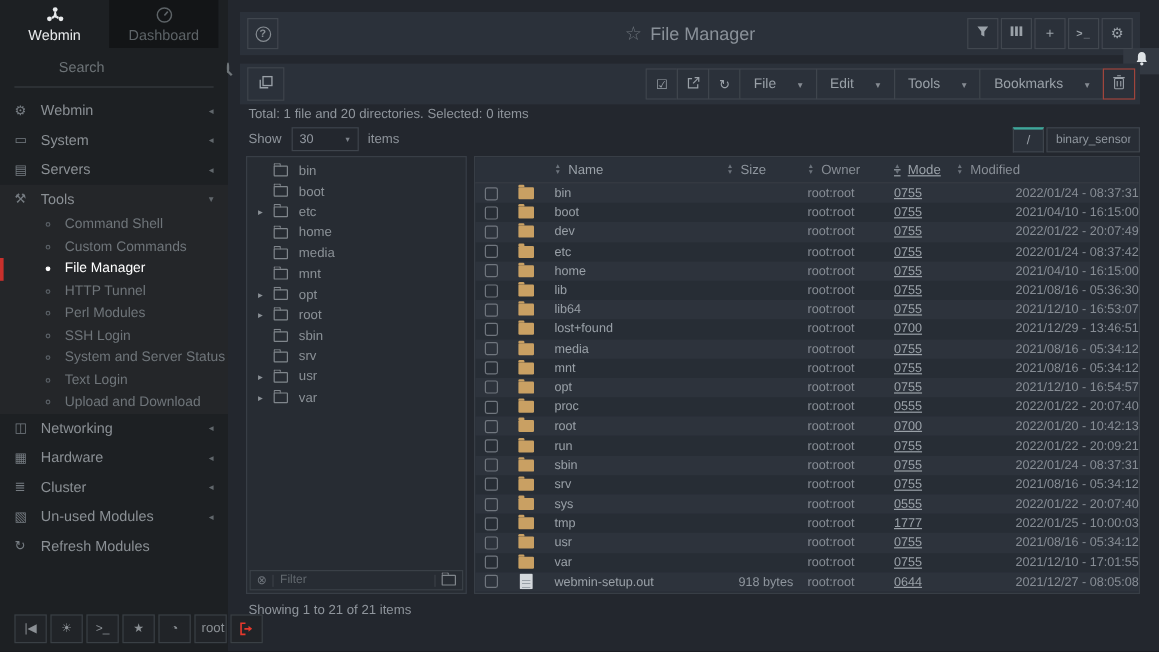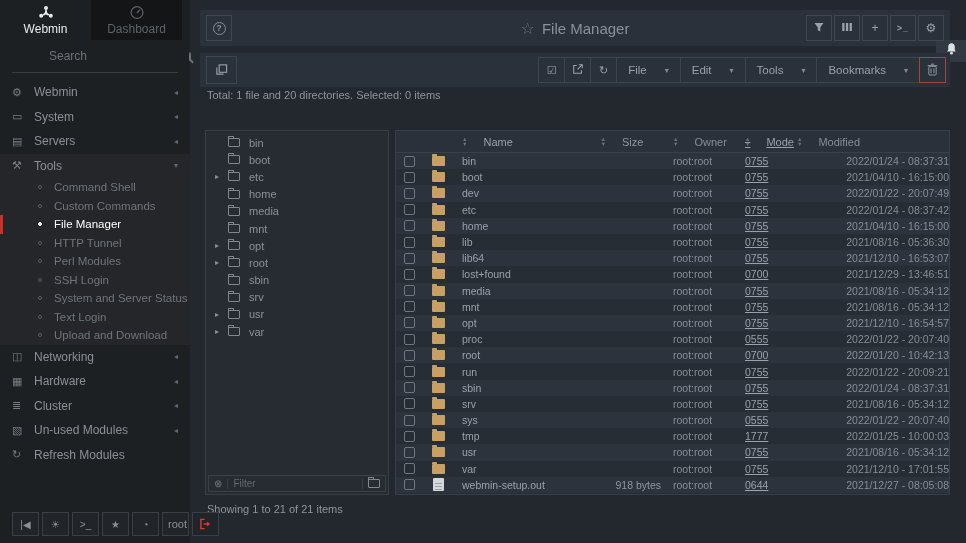--- a/index.html
+++ b/index.html
@@ -97,21 +97,21 @@
   .c-owner { width:72px; color:#878d95; flex:none; }
   .c-mode { width:52px; color:#9aa1a8; flex:none;text-decoration:underline; }
   .c-mod { width:152px; color:#878d95; flex:none;text-align:right; }
   .cb { width:11px; height:11px; border:1px solid #70767e; border-radius:2px; cursor:pointer; }
   .folder { width:13px; height:10px; background:#c9a063; border-radius:1px; position:relative; }
   .folder::before { content:""; position:absolute; top:-2px; left:0; width:5px; height:2px; background:#c9a063; border-radius:1px 1px 0 0; }
   .file-i { width:11px; height:13px; background:#d4d8dc; border-radius:1px; background-image:repeating-linear-gradient(#d4d8dc 0 2px, #9aa1a8 2px 3px); background-size:7px 100%; background-position:2px 3px; background-repeat:no-repeat; }
   .sort { display:flex; flex-direction:column; align-items:center; font-size:5.5px; line-height:5px; color:#6c737c; }
   .sort::before { content:"▲"; }
   .sort::after { content:"▼"; }
-  .hcell { display:flex; align-items:center; gap:16px; }
+  .hcell { display:flex; align-items:center; gap:6px; }
 
   #showing { position:absolute; left:17px; top:503px; font-size:11px; color:#8f959c; }
 </style>
 </head>
 <body>
 
 <div id="app">
 
   <aside id="sidebar">
     <div class="tabs">
@@ -358,20 +358,32 @@
                 <line x1="4.3" y1="1.2" x2="7.7" y2="1.2" stroke="#9aa1a8"></line>
                 <line x1="4.4" y1="5.8" x2="4.4" y2="11" stroke="#9aa1a8"></line>
                 <line x1="7.6" y1="5.8" x2="7.6" y2="11" stroke="#9aa1a8"></line>
               </svg></span>
           </div>
         </div>
     </div>
 
     <div id="summary">Total: 1 file and 20 directories. Selected: 0 items</div>
 
+    <div id="controls">
+      <span id="show-label">Show</span>
+      <div id="show-select">
+        <span>30</span>
+        <span class="caret">▾</span>
+      </div>
+      <span id="items-label">items</span>
+      <div id="path-group">
+        <div id="path-root">/</div>
+        <input id="file-search" value="binary_sensor" style="">
+      </div>
+    </div>
 
     <div id="tree-panel">
       <div id="tree-items">
           <div class="titem">
             <span class="texp"></span>
             <span class="folder-o"></span>
             <span class="tname">bin</span>
           </div>
           <div class="titem">
             <span class="texp"></span>

